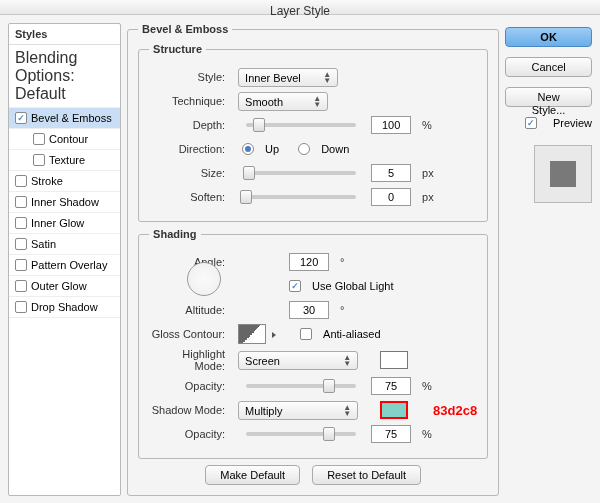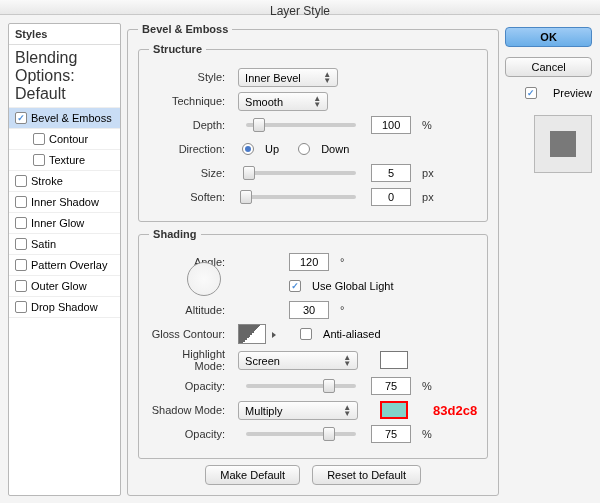--- a/index.html
+++ b/index.html
@@ -232,20 +232,21 @@
         <div class="buttons-row">
           <div class="btn">Make Default</div>
           <div class="btn">Reset to Default</div>
         </div>
       </fieldset>
     </div>
 
     <div class="right">
       <div class="btn primary">OK</div>
       <div class="btn">Cancel</div>
+      <div class="btn">New Style...</div>
       <div class="preview-row">
         <span class="checkbox checked"></span>
         <span>Preview</span>
       </div>
       <div class="preview-box">
           <div class="inner"></div>
         </div>
     </div>
 
   </div>

